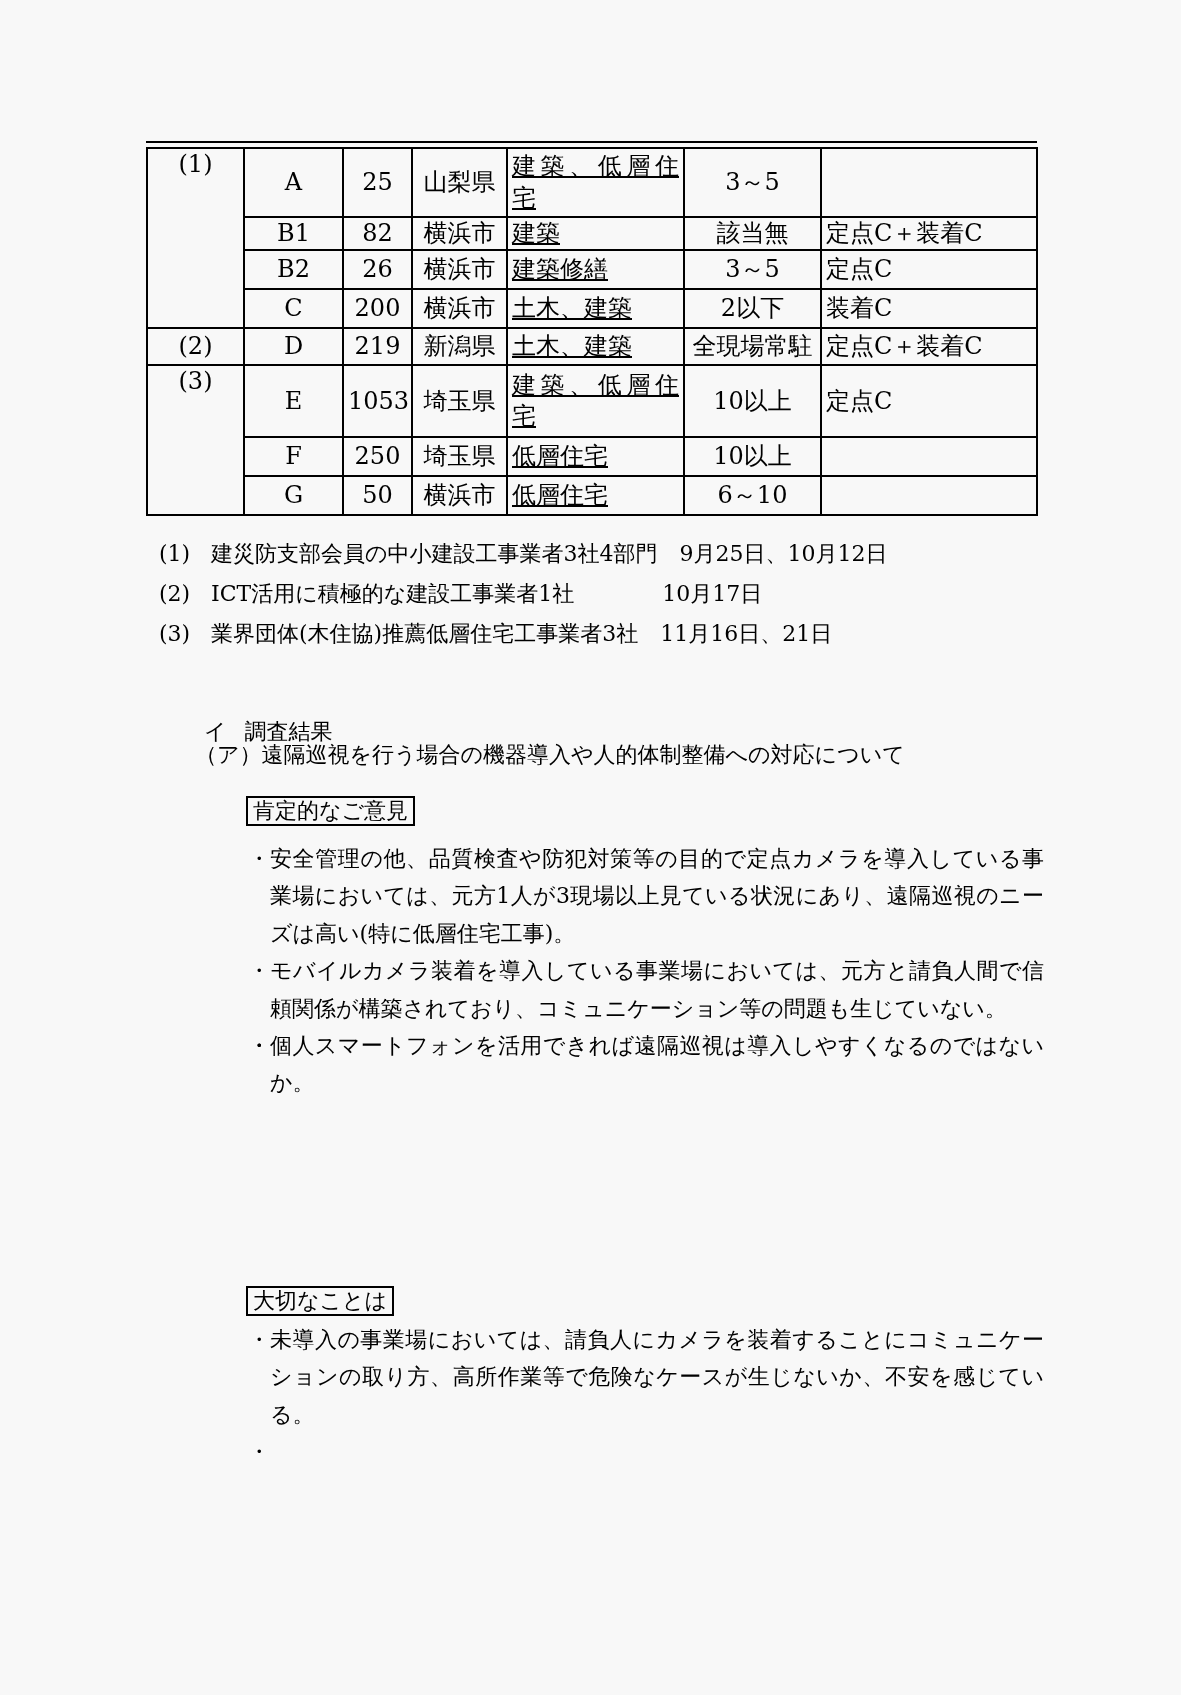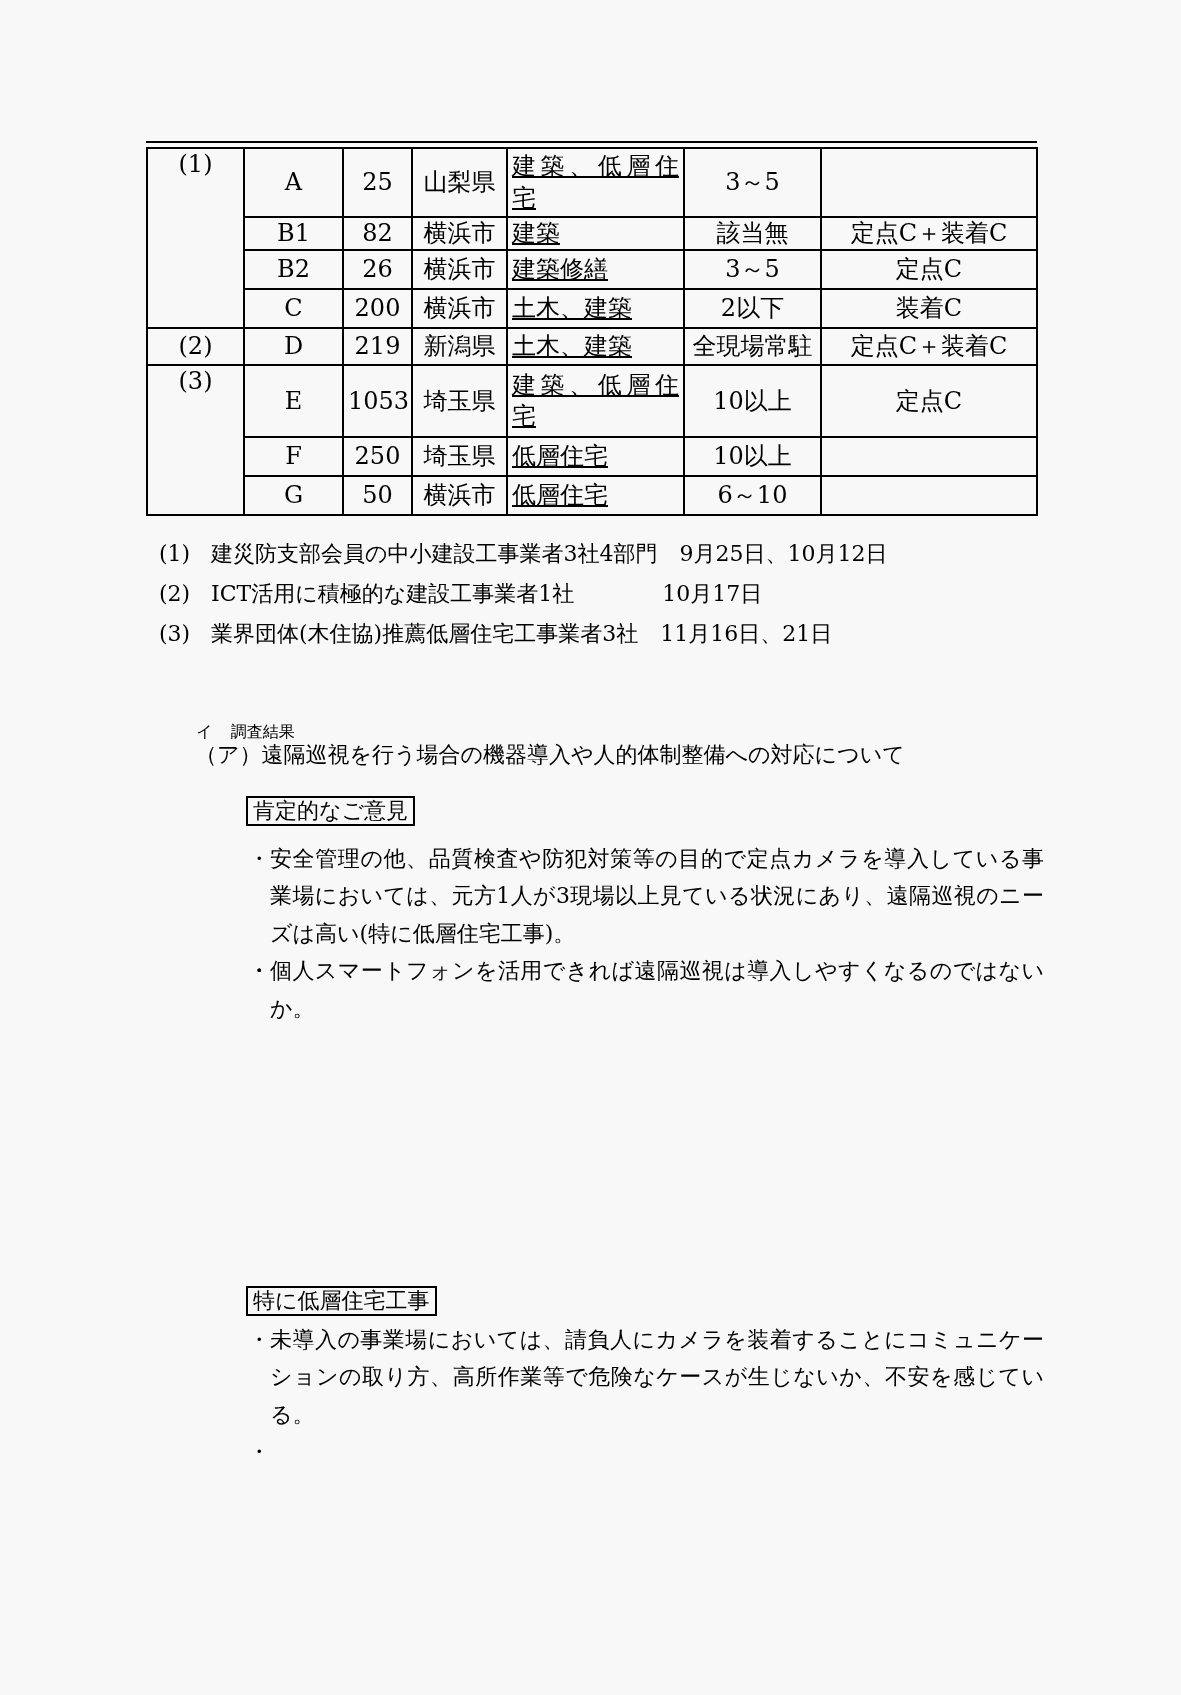--- a/index.html
+++ b/index.html
@@ -58,36 +58,36 @@
 
   td.cell-center{text-align:center;vertical-align:middle;}
   td.cell-group{text-align:center;vertical-align:top;padding-top:5px;}
   td.cell-group-mid{text-align:center;vertical-align:middle;}
   td.cell-work{
     text-align:justify;
     text-justify:inter-ideograph;
     vertical-align:middle;
     padding-left:8px;padding-right:5px;text-decoration:underline;
   }
-  td.cell-cam{text-align:center;vertical-align:middle;padding-left:8px;}
+  td.cell-cam{text-align:left;vertical-align:middle;padding-left:8px;}
 
   
   .footnotes{
     position:absolute;
     left:159px; top:534px;
     font-size:22px;
   }
   .fn{display:flex;height:40px;line-height:40px;white-space:pre;}
   .fn-label{display:inline-block;width:52px;}
 
   
   .sec{
     position:absolute;
     left:176px; top:690px;
-    font-size:16px; line-height:28px;
+    font-size:22px; line-height:28px;
     white-space:pre;
   }
   .sec-marker{margin-right:18px;}
   .subsec{
     position:absolute;
     left:195px; top:727px;
     font-size:22px; line-height:28px;
     white-space:pre;
     margin-top:14px;
   }
@@ -236,34 +236,34 @@
 
   <div class="subsec">（ア）遠隔巡視を行う場合の機器導入や人的体制整備への対応について</div>
 
   <div class="opbox pos-box">肯定的なご意見</div>
 
   <ul class="oplist pos-list">
     <li>
       <span class="bm">・</span><span>安全管理の他、品質検査や防犯対策等の目的で定点カメラを導入している事業場においては、元方1人が3現場以上見ている状況にあり、遠隔巡視のニーズは高い(特に低層住宅工事)。</span>
     </li>
     <li>
+      <span class="bm">・</span><span>モバイルカメラ装着を導入している事業場においては、元方と請負人間で信頼関係が構築されており、コミュニケーション等の問題も生じていない。</span>
+    </li>
+    <li>
       <span class="bm">・</span>
     </li>
     <li>
+      <span class="bm">・</span><span>個人スマートフォンを活用できれば遠隔巡視は導入しやすくなるのではないか。</span>
+    </li>
+  </ul>
+
+  <div class="opbox neg-box">大切なことは</div>
+
+  <ul class="oplist neg-list">
+    <li>
+      <span class="bm">・</span><span>未導入の事業場においては、請負人にカメラを装着することにコミュニケーションの取り方、高所作業等で危険なケースが生じないか、不安を感じている。</span>
+    </li>
+    <li>
       <span class="bm">・</span>
     </li>
-    <li>
-      <span class="bm">・</span><span>個人スマートフォンを活用できれば遠隔巡視は導入しやすくなるのではないか。</span>
-    </li>
   </ul>
 
-  <div class="opbox neg-box">特に低層住宅工事</div>
-
-  <ul class="oplist neg-list">
-    <li>
-      <span class="bm">・</span><span>未導入の事業場においては、請負人にカメラを装着することにコミュニケーションの取り方、高所作業等で危険なケースが生じないか、不安を感じている。</span>
-    </li>
-    <li>
-      <span class="bm">・</span>
-    </li>
-  </ul>
-
 </div>
 
 </body></html>

